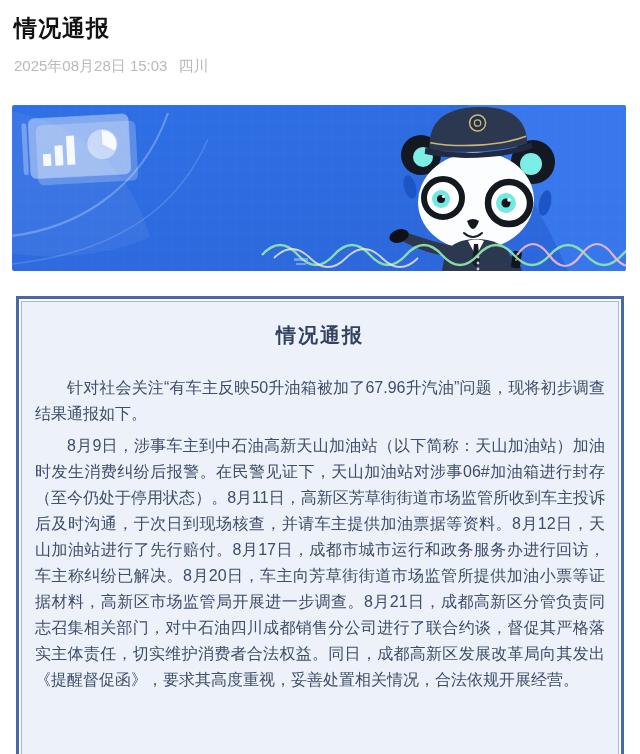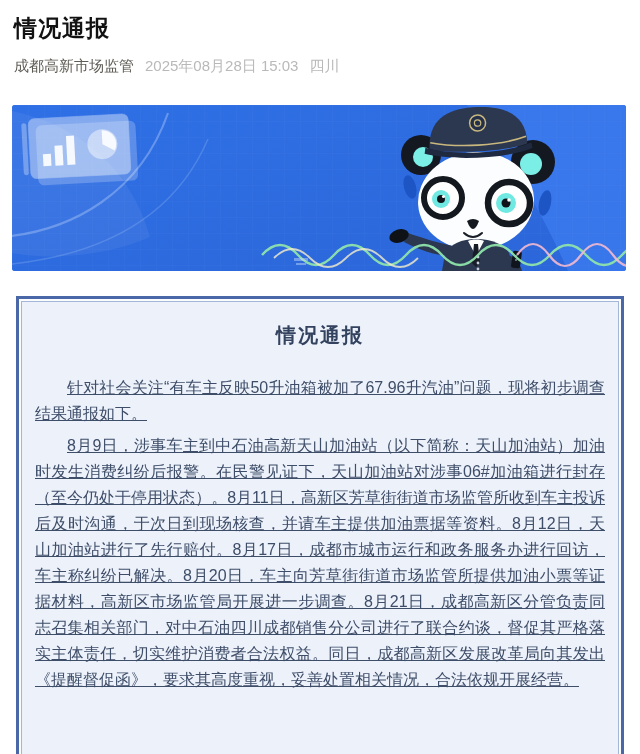--- a/index.html
+++ b/index.html
@@ -42,36 +42,35 @@
     height: 100%;
     padding: 20px 13px 40px;
   }
   .notice-title {
     margin: 0; text-align: center;
     font-size: 20px; font-weight: 700; color: #33425e;
     letter-spacing: 2px;
   }
   .notice-inner p {
     margin: 0; font-size: 16px; line-height: 26px;
-    color: #3e4d68; text-align: justify; text-indent: 2em; text-decoration: underline;
+    color: #3e4d68; text-align: justify; text-indent: 2em;
   }
   .notice-intro { margin-top: 26px !important; }
   .notice-heading {
     margin-top: 18px !important;
     font-weight: 700;
   }
   .notice-body { margin-top: 6px !important; }
 </style>
 </head>
 <body>
 
 <h1 class="page-title">情况通报</h1>
 
 <div class="byline">
-  <span class="author">成都高新市场监管</span>
   <span class="date">2025年08月28日 15:03</span>
   <span class="region">四川</span>
 </div>
 
 <div class="banner">
   <svg width="614" height="166" viewBox="0 0 614 166" xmlns="http://www.w3.org/2000/svg">
     <defs>
       <linearGradient id="bgGrad" x1="0" y1="0" x2="1" y2="1">
         <stop offset="0" stop-color="#2f70e6"></stop>
         <stop offset="1" stop-color="#2b66d9"></stop>

